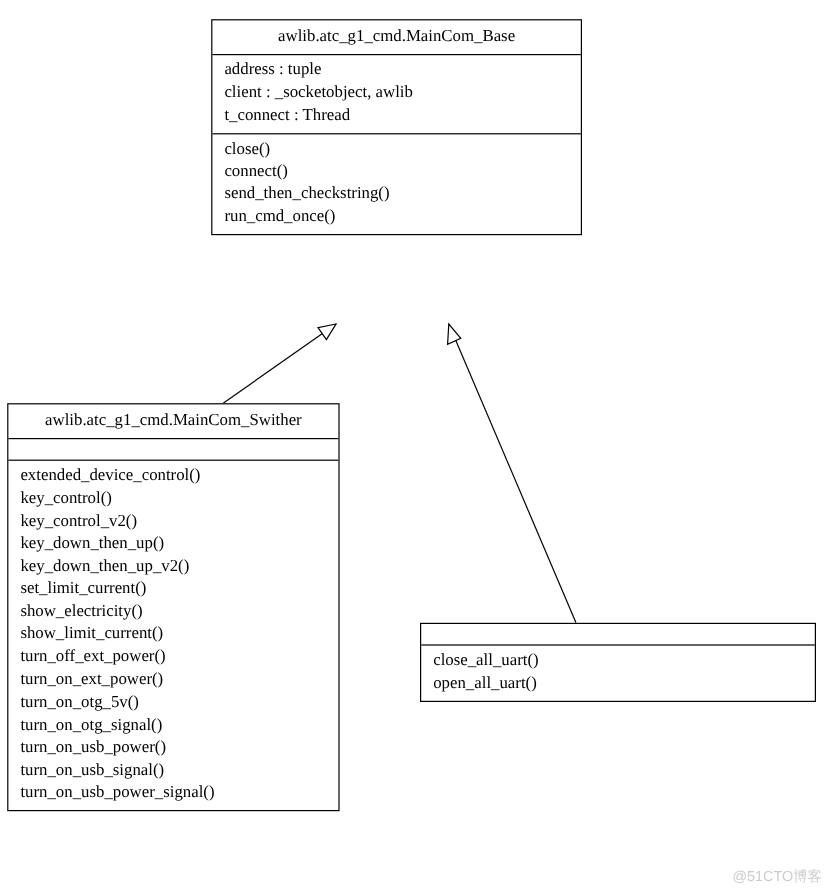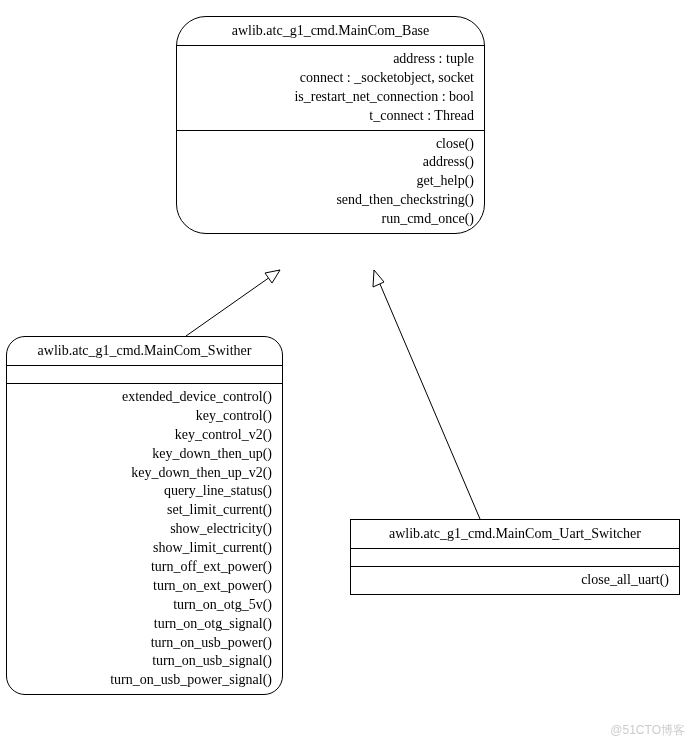--- a/index.html
+++ b/index.html
@@ -19,21 +19,20 @@
       background: #fff;
     }
     .uml-title {
       text-align: center;
       padding: 6px 10px;
       border-bottom: 1px solid #000;
     }
     .uml-section {
       padding: 4px 10px;
       border-bottom: 1px solid #000;
-      text-align: right;
     }
     .uml-section:last-child {
       border-bottom: none;
     }
     .uml-section.empty {
       min-height: 18px;
     }
     .uml-section div {
       line-height: 1.35;
     }
@@ -55,61 +54,58 @@
 </head>
 <body>
 
 <svg class="connectors">
   <line x1="186" y1="336" x2="280" y2="270" stroke="#000" stroke-width="1"></line>
   <polygon points="280,270 265,273 272,283" fill="#fff" stroke="#000" stroke-width="1"></polygon>
   <line x1="480" y1="519" x2="374" y2="270" stroke="#000" stroke-width="1"></line>
   <polygon points="374,270 373,287 384,282" fill="#fff" stroke="#000" stroke-width="1"></polygon>
 </svg>
 
-<div class="uml-class" style="left:176px; top:16px; width:309px;border-radius:30px;">
+<div class="uml-class" style="left:176px; top:16px; width:309px;">
   <div class="uml-title">awlib.atc_g1_cmd.MainCom_Base</div>
   <div class="uml-section">
     <div>address : tuple</div>
-    <div>connect : _socketobject, socket</div>
-    <div>is_restart_net_connection : bool</div>
+    <div>client : _socketobject, awlib</div>
     <div>t_connect : Thread</div>
   </div>
   <div class="uml-section">
     <div>close()</div>
-    <div>address()</div>
-    <div>get_help()</div>
+    <div>connect()</div>
     <div>send_then_checkstring()</div>
     <div>run_cmd_once()</div>
   </div>
 </div>
 
-<div class="uml-class" style="left:6px; top:336px; width:277px;border-radius:19px;">
+<div class="uml-class" style="left:6px; top:336px; width:277px;">
   <div class="uml-title">awlib.atc_g1_cmd.MainCom_Swither</div>
   <div class="uml-section empty"></div>
   <div class="uml-section">
     <div>extended_device_control()</div>
     <div>key_control()</div>
     <div>key_control_v2()</div>
     <div>key_down_then_up()</div>
     <div>key_down_then_up_v2()</div>
-    <div>query_line_status()</div>
     <div>set_limit_current()</div>
     <div>show_electricity()</div>
     <div>show_limit_current()</div>
     <div>turn_off_ext_power()</div>
     <div>turn_on_ext_power()</div>
     <div>turn_on_otg_5v()</div>
     <div>turn_on_otg_signal()</div>
     <div>turn_on_usb_power()</div>
     <div>turn_on_usb_signal()</div>
     <div>turn_on_usb_power_signal()</div>
   </div>
 </div>
 
 <div class="uml-class" style="left:350px; top:519px; width:330px;">
-  <div class="uml-title">awlib.atc_g1_cmd.MainCom_Uart_Switcher</div>
   <div class="uml-section empty"></div>
   <div class="uml-section">
     <div>close_all_uart()</div>
+    <div>open_all_uart()</div>
   </div>
 </div>
 
 <div class="watermark" style="right:8px; bottom:8px;margin-left:32px;">@51CTO博客</div>
 
 </body></html>

